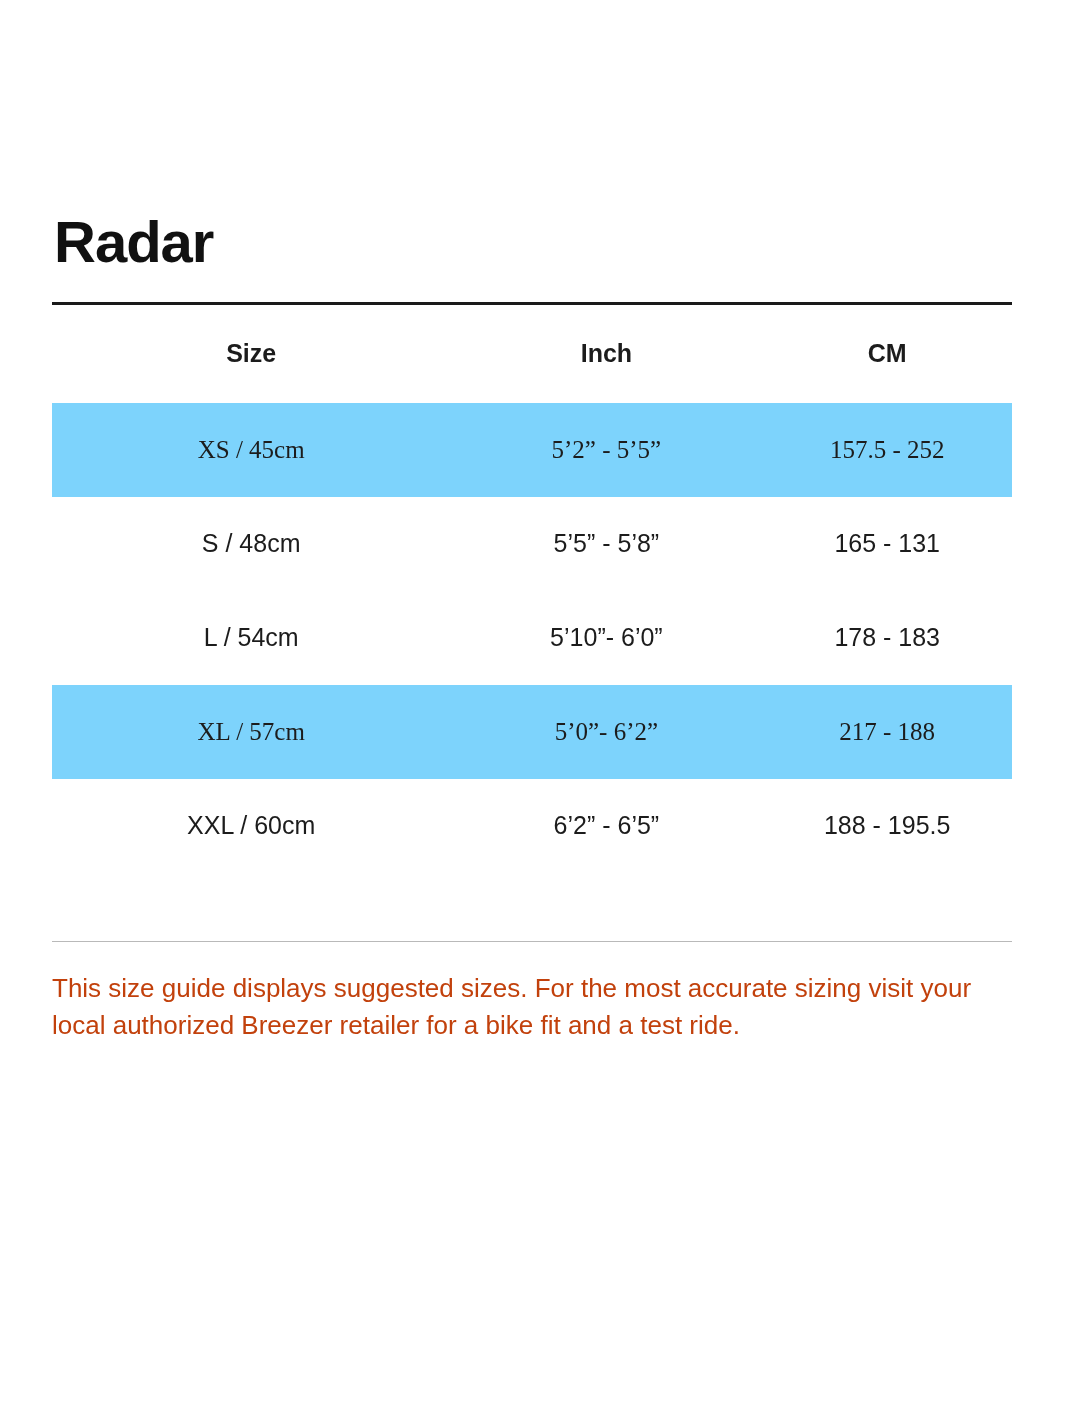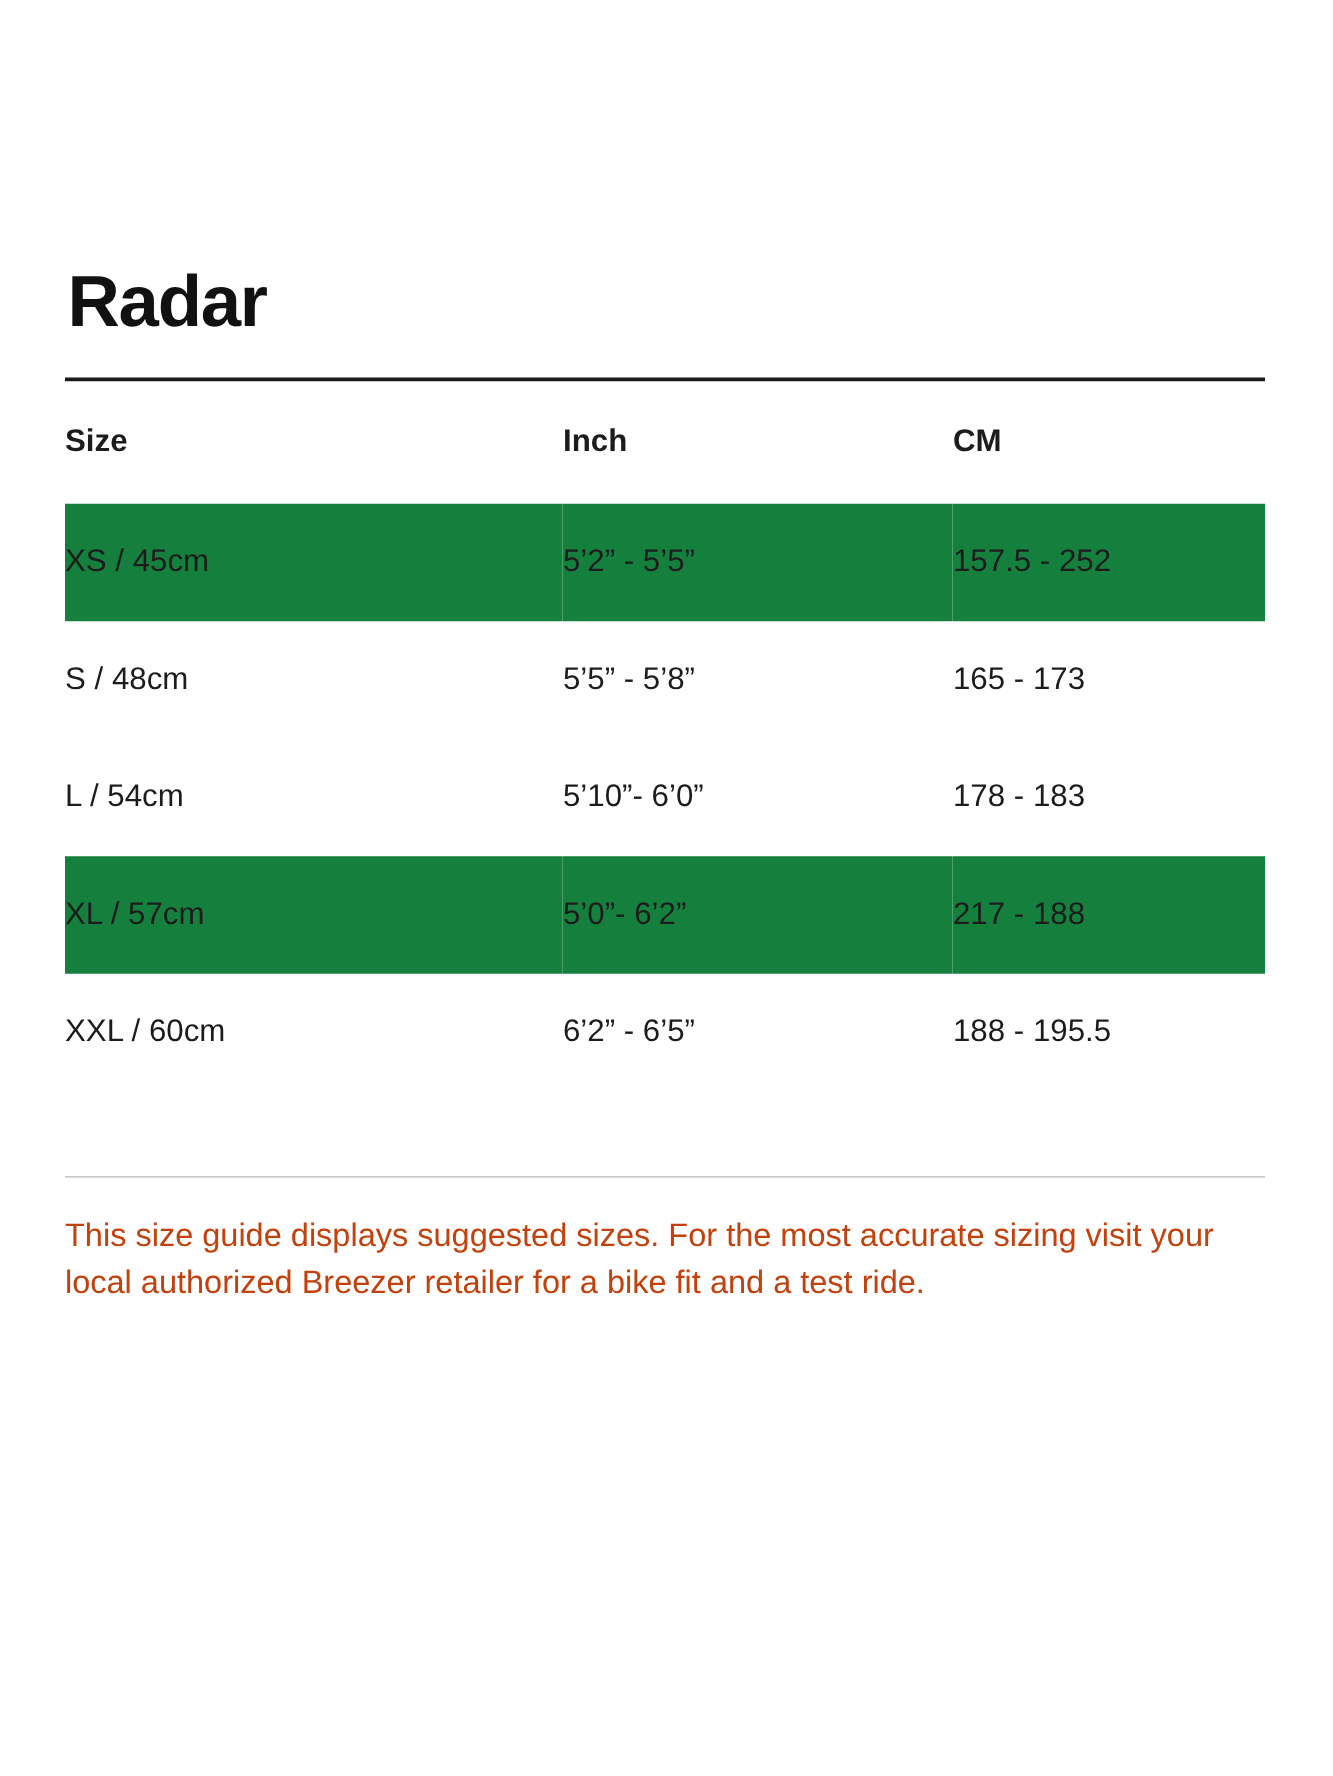--- a/index.html
+++ b/index.html
@@ -39,38 +39,39 @@
     background: #1a1a1a;
     width: 100%;
   }
   table.size-table {
     width: 100%;
     border-collapse: collapse;
     table-layout: fixed;
   }
   table.size-table th,
   table.size-table td {
-    text-align: left;
+    text-align: center;
     font-size: 25px;
     font-weight: 400;
     color: #1c1c1c;
     padding: 0;
     height: 94px;
     vertical-align: middle;
   }
   table.size-table th {
     font-weight: 700;
     height: 98px;
     font-size: 25px;
   }
   table.size-table col.c-size { width: 41.5%; }
   table.size-table col.c-inch { width: 32.5%; }
   table.size-table col.c-cm   { width: 26%; }
   tr.shaded td {
-    background: #15803d;
+    background: #7dd3fc;
+    font-family: Liberation Serif, serif;
   }
   .rule-bottom {
     height: 1px;
     background: #b9b9b9;
     width: 100%;
     margin-top: 68px;
   }
   .note {
     font-size: 26px;
     line-height: 1.45;
@@ -104,21 +105,21 @@
       </thead>
       <tbody>
         <tr class="shaded">
           <td>XS / 45cm</td>
           <td>5’2” - 5’5”</td>
           <td>157.5 - 252</td>
         </tr>
         <tr>
           <td>S / 48cm</td>
           <td>5’5” - 5’8”</td>
-          <td>165 - 173</td>
+          <td>165 - 131</td>
         </tr>
         <tr>
           <td>L / 54cm</td>
           <td>5’10”- 6’0”</td>
           <td>178 - 183</td>
         </tr>
         <tr class="shaded">
           <td>XL / 57cm</td>
           <td>5’0”- 6’2”</td>
           <td>217 - 188</td>

